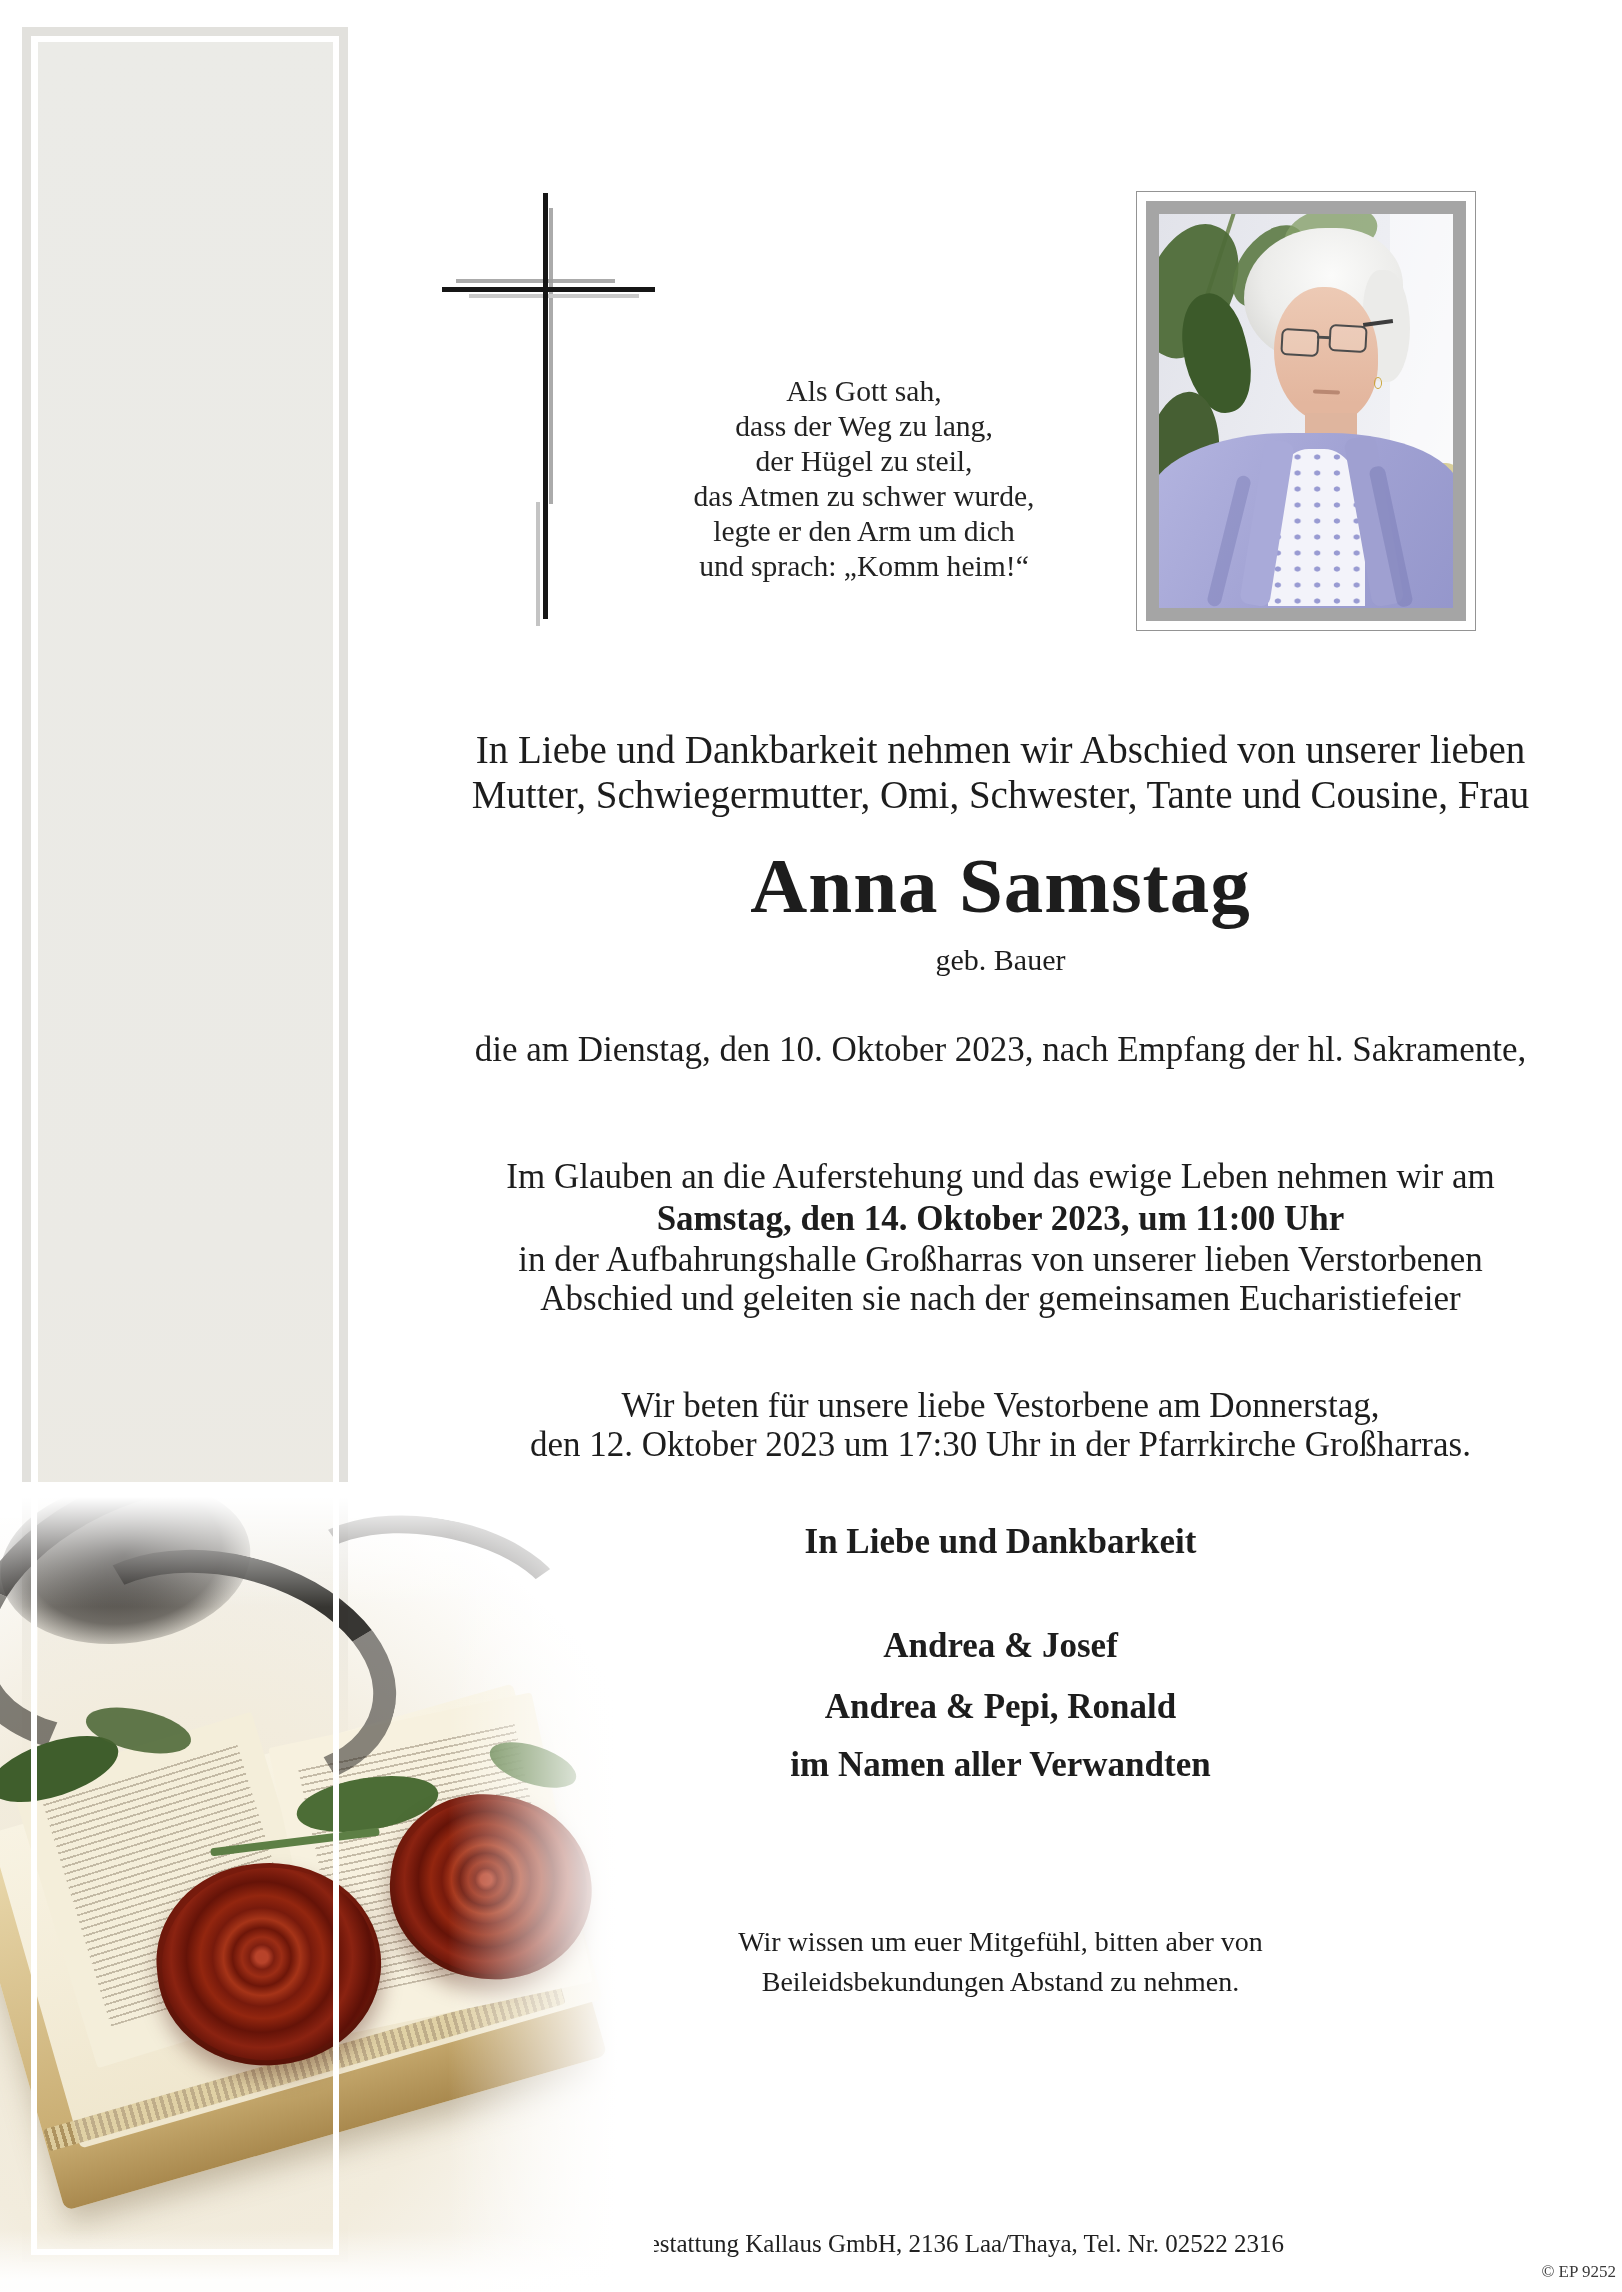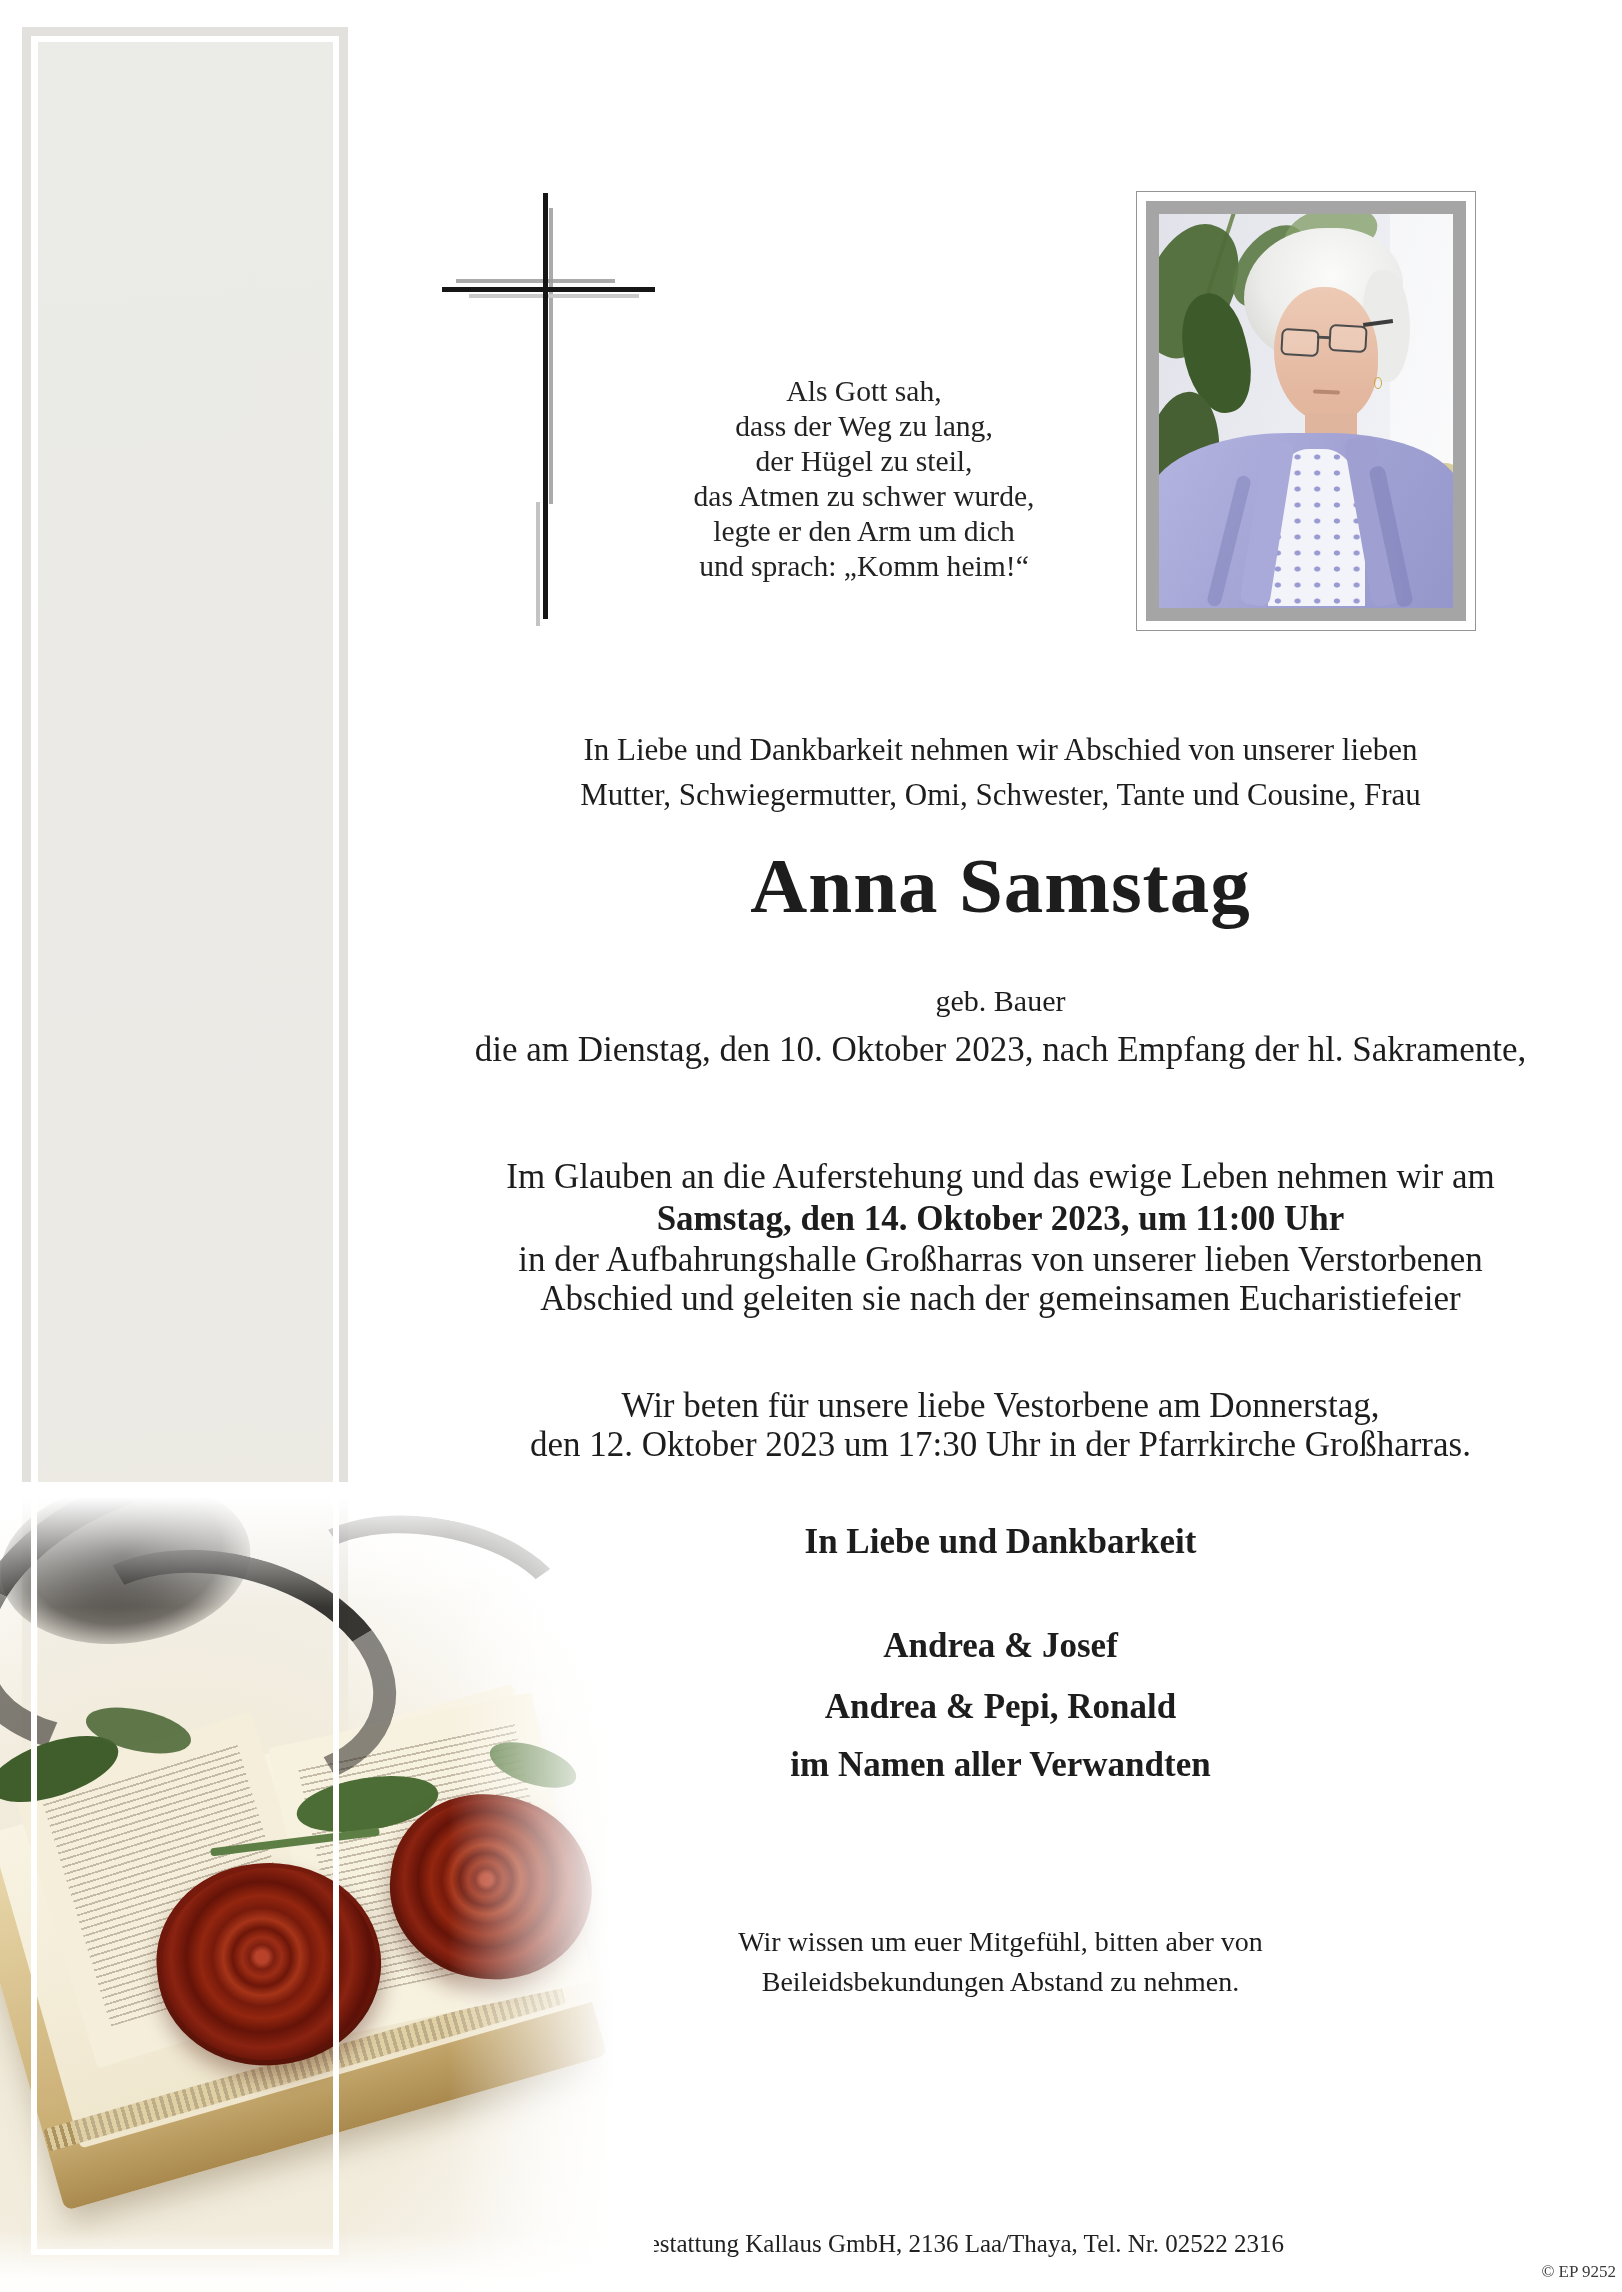--- a/index.html
+++ b/index.html
@@ -117,23 +117,23 @@
   .pt-fold2{left:224px; top:251px; width:16px; height:143px; background:rgba(122,124,182,0.5); transform:rotate(-12deg); border-radius:7.2px;}
   .pt-blouse{left:109px; top:235px; width:97px; height:157px; border-radius:42% 42% 0 0;
     background-color:#f3f3fa;
     background-image:radial-gradient(rgba(148,150,208,0.95) 2.7px, rgba(0,0,0,0) 3.6px);
     background-size:19.7px 16px;}
   .pt-lapel-l{left:93px; top:226px; width:30px; height:166px; background:#a9aad9; transform:rotate(9deg); border-radius:9px;}
   .pt-lapel-r{left:199px; top:222px; width:32px; height:170px; background:#9fa0d1; transform:rotate(-10deg); border-radius:9px;}
 
   
   .poem{left:573px; top:374px; width:582px; font-size:29.6px; line-height:35px; color:#232323;}
-  .intro{left:385px; top:727px; width:1231px; font-size:31px; line-height:45px;}
+  .intro{left:385px; top:727px; width:1231px; font-size:39px; line-height:45px;}
   .name{left:385px; top:836px; width:1231px; font-size:79px; line-height:99px; font-weight:bold; letter-spacing:0.9px;}
-  .maiden{left:385px; top:983px; width:1231px; font-size:30px; line-height:36px;}
+  .maiden{left:385px; top:942px; width:1231px; font-size:30px; line-height:36px;}
   .para1{left:385px; top:1030px; width:1231px; font-size:35px; line-height:39px;}
   .para2{left:385px; top:1157px; width:1231px; font-size:35px; line-height:39px;}
   .para2 .bold-line{font-weight:bold; margin:2.7px 0;}
   .prayer{left:385px; top:1386px; width:1231px; font-size:35px; line-height:39px;}
   .closing{left:385px; top:1522px; width:1231px; font-size:35px; font-weight:bold;}
   .mourner1{left:385px; top:1626px; width:1231px; font-size:35px; font-weight:bold;}
   .mourner2{left:385px; top:1687px; width:1231px; font-size:35px; font-weight:bold;}
   .mourner3{left:385px; top:1745px; width:1231px; font-size:35px; font-weight:bold;}
   .note{left:385px; top:1922px; width:1231px; font-size:28px; line-height:40px;}
   .footer{left:340px; top:2230px; width:1236px; font-size:25px; color:#222222;}

